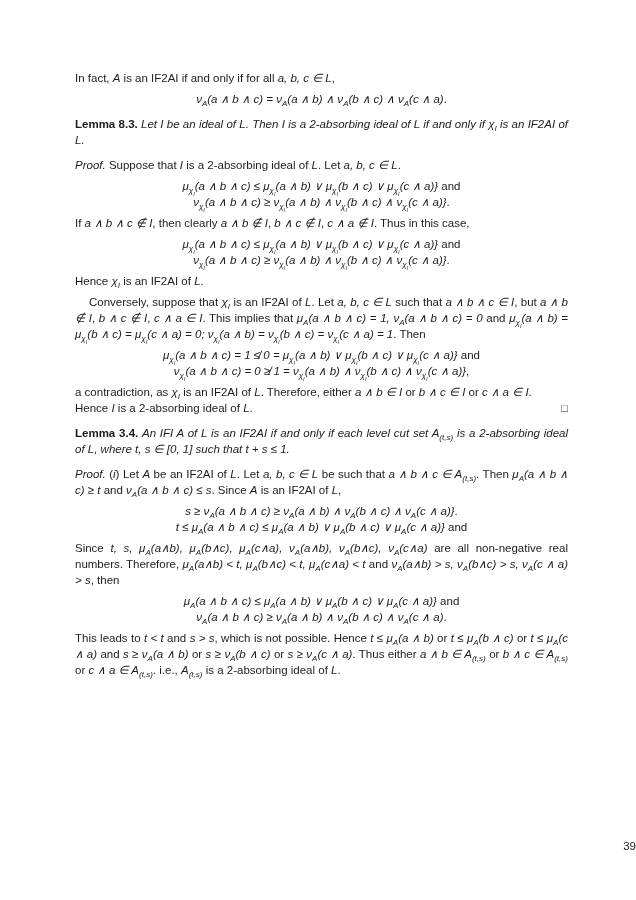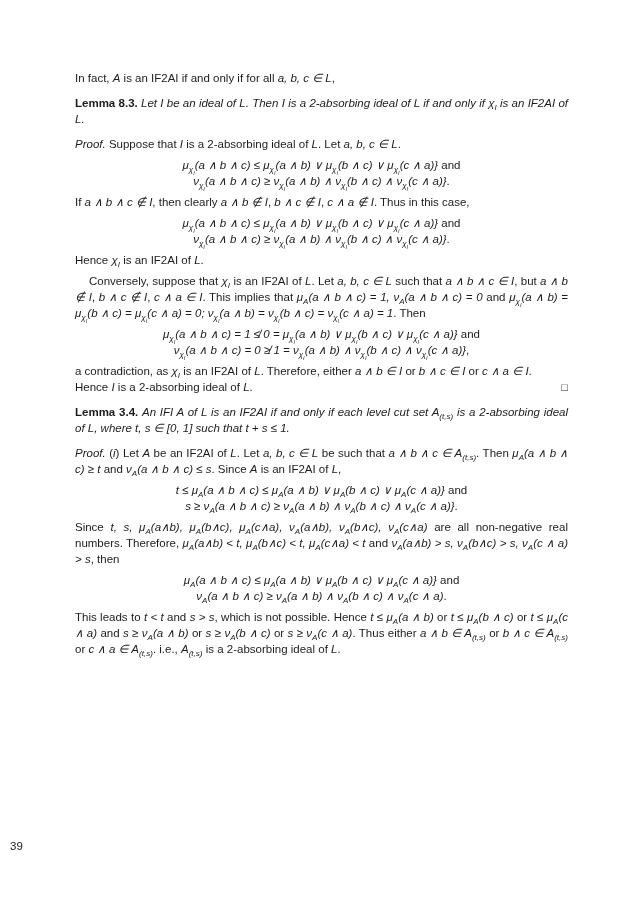--- a/index.html
+++ b/index.html
@@ -29,32 +29,33 @@
   .indent { text-indent: 14px; margin-top: 5px; }
   .qed {
     float: right;
     font-style: normal;
     font-size: 11px;
   }
   .page-number {
     position: absolute;
     left: 10px; right: 0;
     top: 822px;
-    text-align: left;
+    text-align: right;
     font-size: 11.5px;
   }
 </style>
 </head>
 <body>
 
 <div class="page">
 
   <p class="para">In fact, <i>A</i> is an IF2AI if and only if for all <i>a, b, c ∈ L</i>,</p>
 
   <div class="eq">
+    <div class="eq-line"><i>ν<sub>A</sub>(a ∧ b ∧ c) = ν<sub>A</sub>(a ∧ b) ∧ ν<sub>A</sub>(b ∧ c) ∧ ν<sub>A</sub>(c ∧ a)</i>.</div>
   </div>
 
   <p class="lemma">
     <span class="lemma-label">Lemma 8.3.</span>
     <span class="lemma-text">Let I be an ideal of L. Then I is a 2-absorbing ideal of L if and only if χ<sub>I</sub> is an IF2AI of L.</span>
   </p>
 
   <p class="para proof-start"><i>Proof.</i> Suppose that <i>I</i> is a 2-absorbing ideal of <i>L</i>. Let <i>a, b, c ∈ L</i>.</p>
 
   <div class="eq">
@@ -85,22 +86,22 @@
   </p>
 
   <p class="lemma">
     <span class="lemma-label">Lemma 3.4.</span>
     <span class="lemma-text">An IFI A of L is an IF2AI if and only if each level cut set A<sub>(t,s)</sub> is a 2-absorbing ideal of L, where t, s ∈ [0, 1] such that t + s ≤ 1.</span>
   </p>
 
   <p class="para proof-start"><i>Proof.</i> (<i>i</i>) Let <i>A</i> be an IF2AI of <i>L</i>. Let <i>a, b, c ∈ L</i> be such that <i>a ∧ b ∧ c ∈ A<sub>(t,s)</sub></i>. Then <i>μ<sub>A</sub>(a ∧ b ∧ c) ≥ t</i> and <i>ν<sub>A</sub>(a ∧ b ∧ c) ≤ s</i>. Since <i>A</i> is an IF2AI of <i>L</i>,</p>
 
   <div class="eq">
+    <div class="eq-line"><i>s ≥ ν<sub>A</sub>(a ∧ b ∧ c) ≥ ν<sub>A</sub>(a ∧ b) ∧ ν<sub>A</sub>(b ∧ c) ∧ ν<sub>A</sub>(c ∧ a)}</i>.</div>
     <div class="eq-line"><i>t ≤ μ<sub>A</sub>(a ∧ b ∧ c) ≤ μ<sub>A</sub>(a ∧ b) ∨ μ<sub>A</sub>(b ∧ c) ∨ μ<sub>A</sub>(c ∧ a)}</i> and</div>
-    <div class="eq-line"><i>s ≥ ν<sub>A</sub>(a ∧ b ∧ c) ≥ ν<sub>A</sub>(a ∧ b) ∧ ν<sub>A</sub>(b ∧ c) ∧ ν<sub>A</sub>(c ∧ a)}</i>.</div>
   </div>
 
   <p class="para">Since <i>t, s, μ<sub>A</sub>(a∧b), μ<sub>A</sub>(b∧c), μ<sub>A</sub>(c∧a), ν<sub>A</sub>(a∧b), ν<sub>A</sub>(b∧c), ν<sub>A</sub>(c∧a)</i> are all non-negative real numbers. Therefore, <i>μ<sub>A</sub>(a∧b) &lt; t, μ<sub>A</sub>(b∧c) &lt; t, μ<sub>A</sub>(c∧a) &lt; t</i> and <i>ν<sub>A</sub>(a∧b) &gt; s, ν<sub>A</sub>(b∧c) &gt; s, ν<sub>A</sub>(c ∧ a) &gt; s</i>, then</p>
 
   <div class="eq">
     <div class="eq-line"><i>μ<sub>A</sub>(a ∧ b ∧ c) ≤ μ<sub>A</sub>(a ∧ b) ∨ μ<sub>A</sub>(b ∧ c) ∨ μ<sub>A</sub>(c ∧ a)}</i> and</div>
     <div class="eq-line"><i>ν<sub>A</sub>(a ∧ b ∧ c) ≥ ν<sub>A</sub>(a ∧ b) ∧ ν<sub>A</sub>(b ∧ c) ∧ ν<sub>A</sub>(c ∧ a)</i>.</div>
   </div>
 
   <p class="para">This leads to <i>t &lt; t</i> and <i>s &gt; s</i>, which is not possible. Hence <i>t ≤ μ<sub>A</sub>(a ∧ b)</i> or <i>t ≤ μ<sub>A</sub>(b ∧ c)</i> or <i>t ≤ μ<sub>A</sub>(c ∧ a)</i> and <i>s ≥ ν<sub>A</sub>(a ∧ b)</i> or <i>s ≥ ν<sub>A</sub>(b ∧ c)</i> or <i>s ≥ ν<sub>A</sub>(c ∧ a)</i>. Thus either <i>a ∧ b ∈ A<sub>(t,s)</sub></i> or <i>b ∧ c ∈ A<sub>(t,s)</sub></i> or <i>c ∧ a ∈ A<sub>(t,s)</sub></i>. i.e., <i>A<sub>(t,s)</sub></i> is a 2-absorbing ideal of <i>L</i>.</p>

